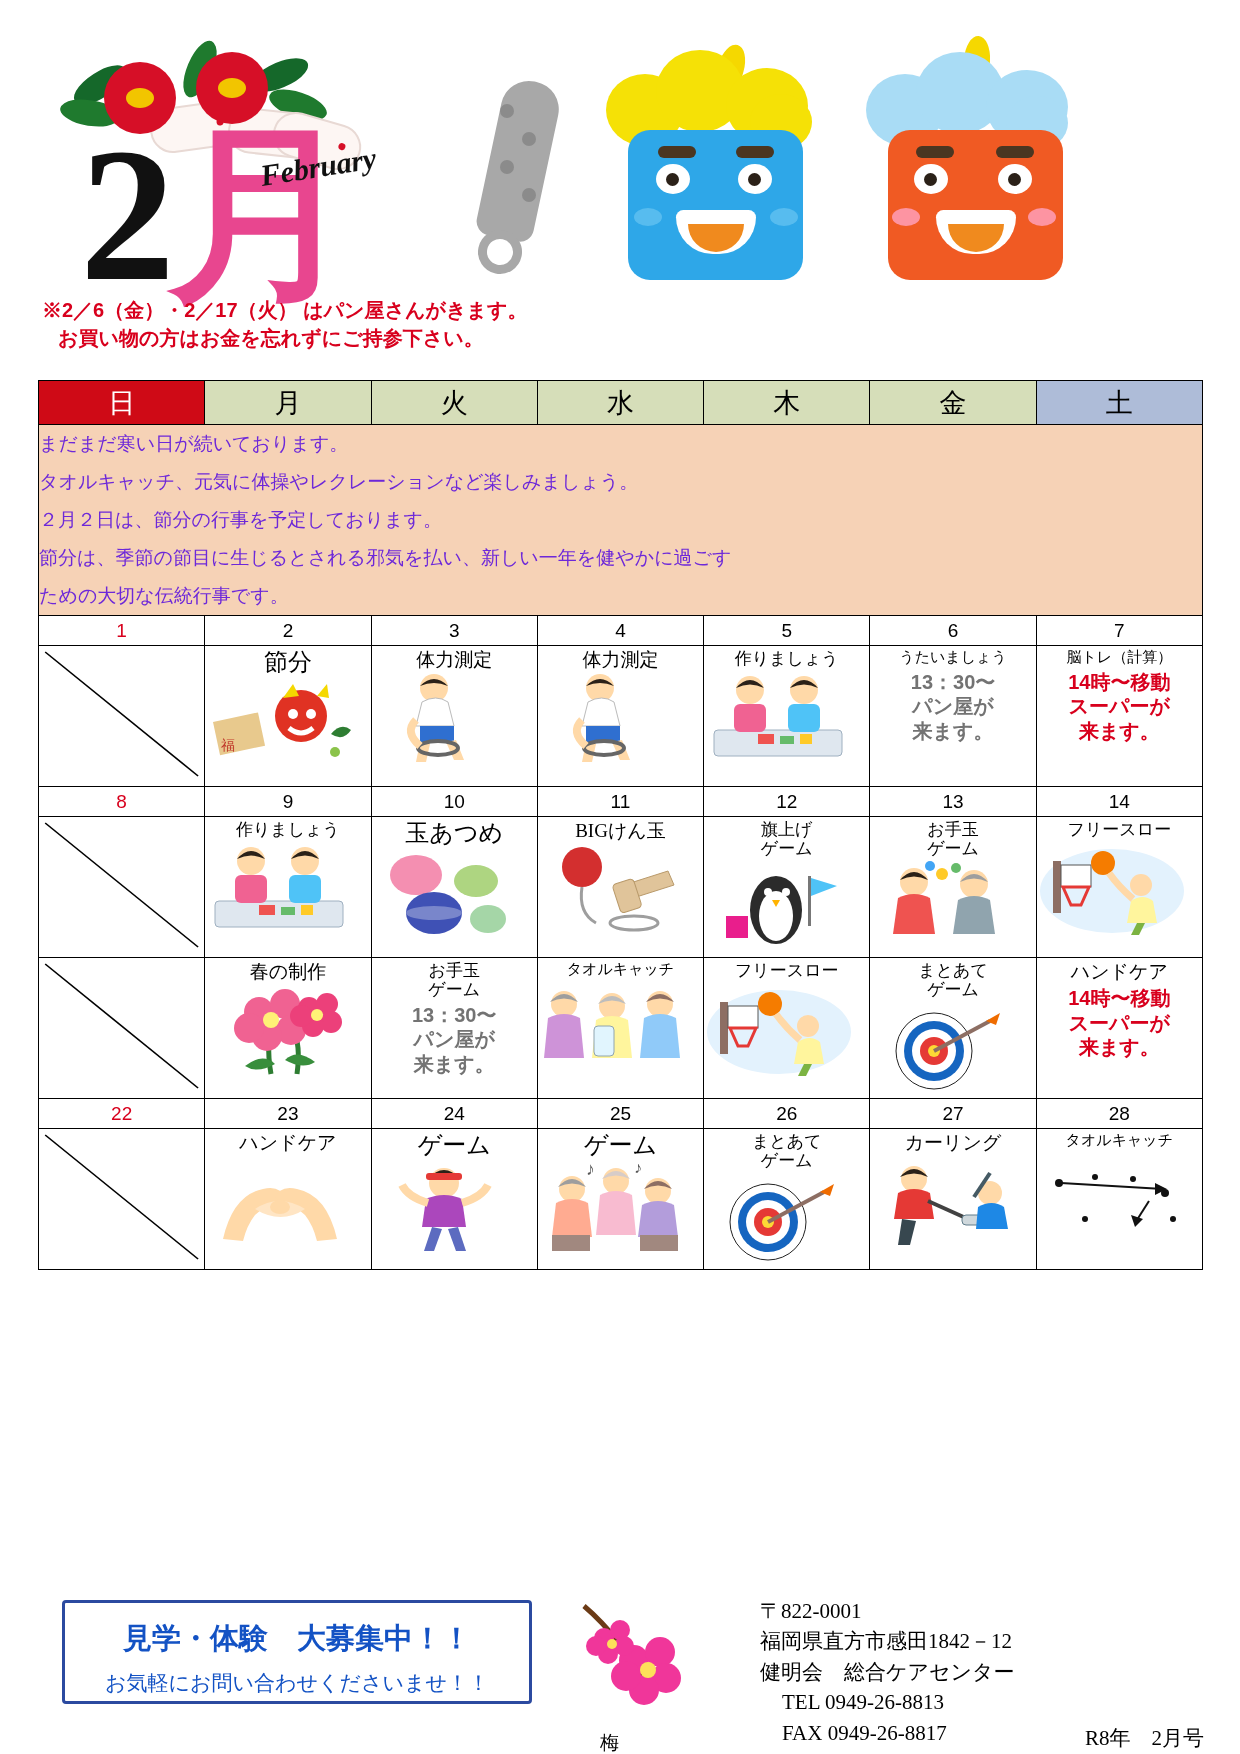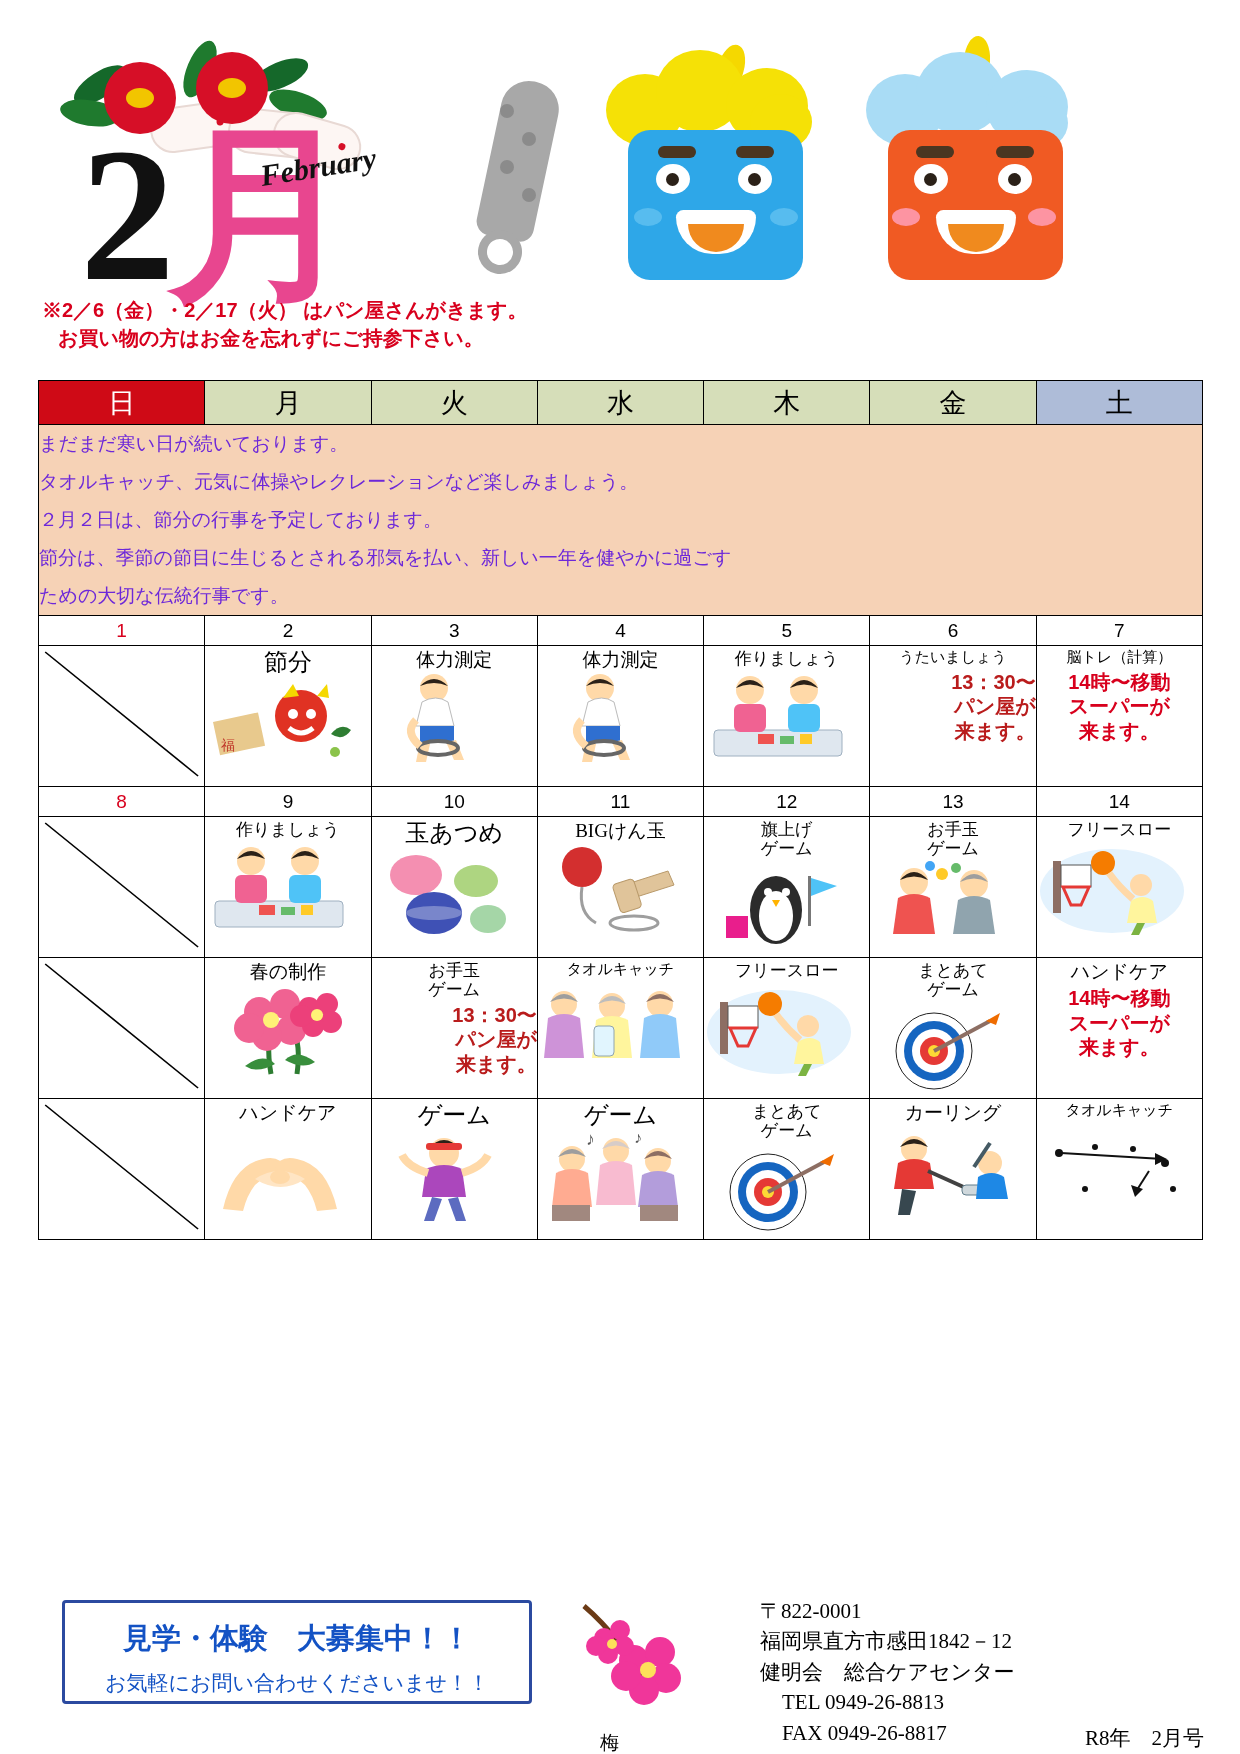--- a/index.html
+++ b/index.html
@@ -263,21 +263,21 @@
   .cell .title.sm  { font-size: 17px; }
   .cell .title.xs  { font-size: 15px; }
   .cell .sub {
     display: block;
     text-align: center;
     font-size: 20px;
     font-weight: bold;
     line-height: 1.22;
     margin-top: 4px;
   }
-  .cell .sub.green { color: #b91c1c; text-align: right; }
+  .cell .sub.green { color: #737373; }
   .cell .sub.red { color: #d8001d; }
   .cell .ruby {
     display: block;
     text-align: center;
     font-size: 10px;
     line-height: 1;
     letter-spacing: 2px;
   }
 
   .art { position: relative; height: 96px; }
@@ -765,20 +765,29 @@
             <span style="display:block">ハンドケア</span>
           </span>
           <span class="sub red">
             <span style="display:block">14時〜移動</span>
             <span style="display:block">スーパーが</span>
             <span style="display:block">来ます。</span>
           </span>
         </td>
       </tr>
       <tr>
+        <td class="daynum sun">22</td>
+        <td class="daynum">23</td>
+        <td class="daynum">24</td>
+        <td class="daynum">25</td>
+        <td class="daynum">26</td>
+        <td class="daynum">27</td>
+        <td class="daynum">28</td>
+      </tr>
+      <tr>
         <td class="cell"><svg width="100%" height="136" viewBox="0 0 160 136" preserveAspectRatio="none">
             <line x1="6" y1="6" x2="154" y2="130" stroke="#000" stroke-width="1.6"></line>
           </svg></td>
         <td class="cell">
           <span class="title">
             <span style="display:block">ハンドケア</span>
           </span>
           <div class="art">
             <svg width="150" height="96" viewBox="0 0 150 96">
       <path d="M18 86 q10 -44 40 -50 q18 -4 22 10 q-20 6 -30 16 q-8 10 -12 26z" fill="#ffd9a8"></path>

